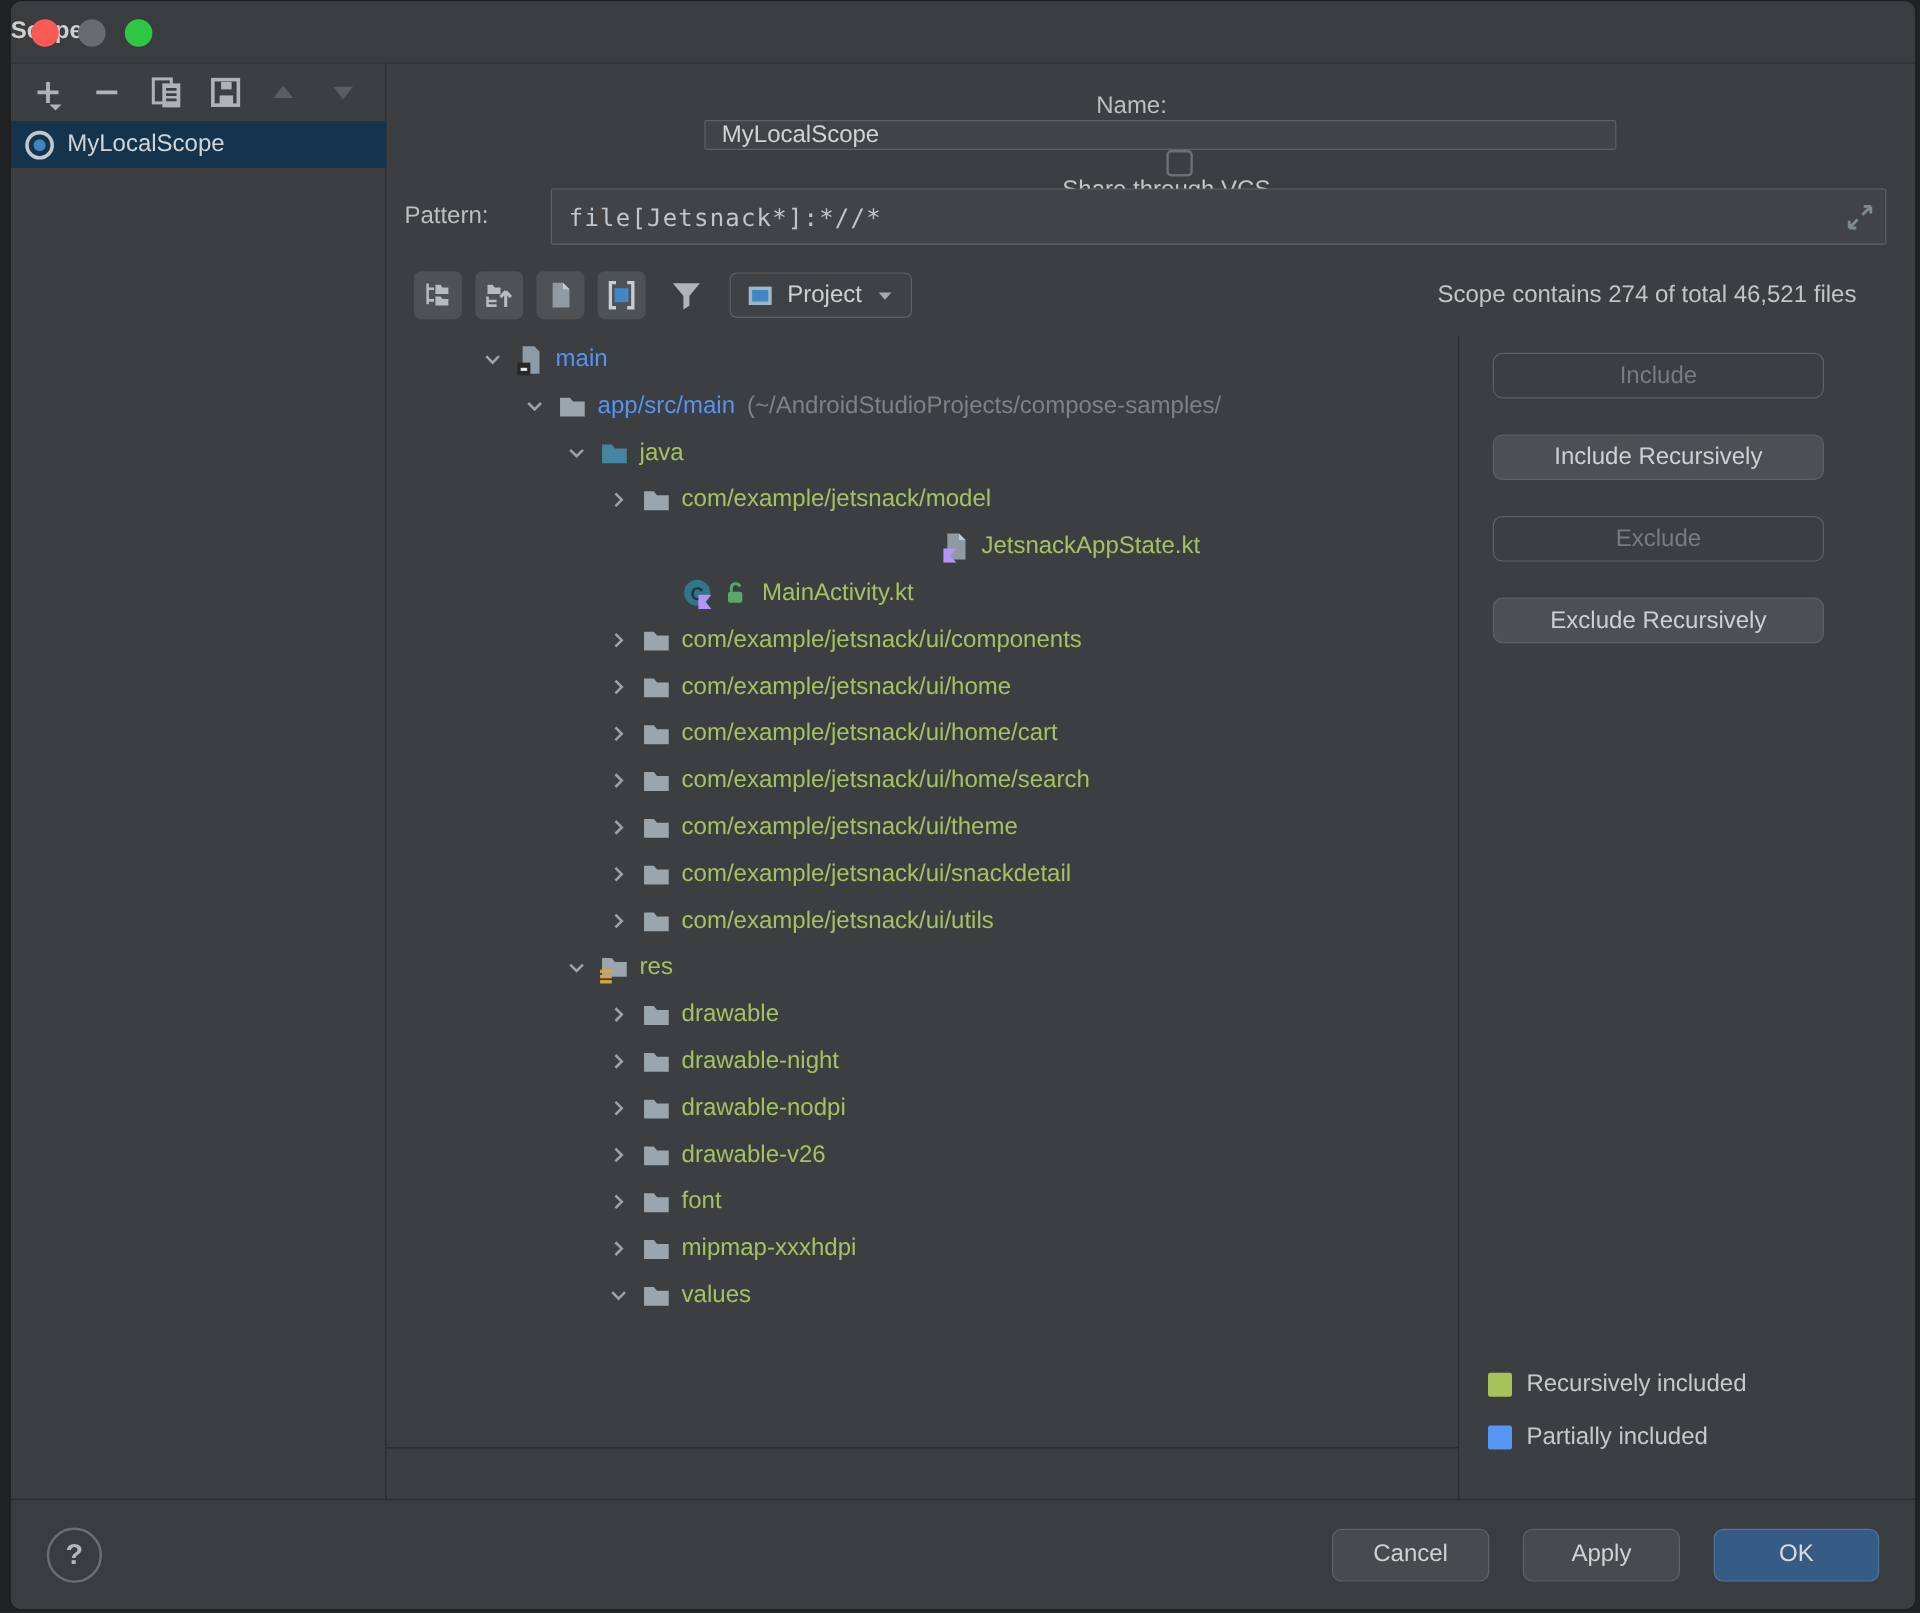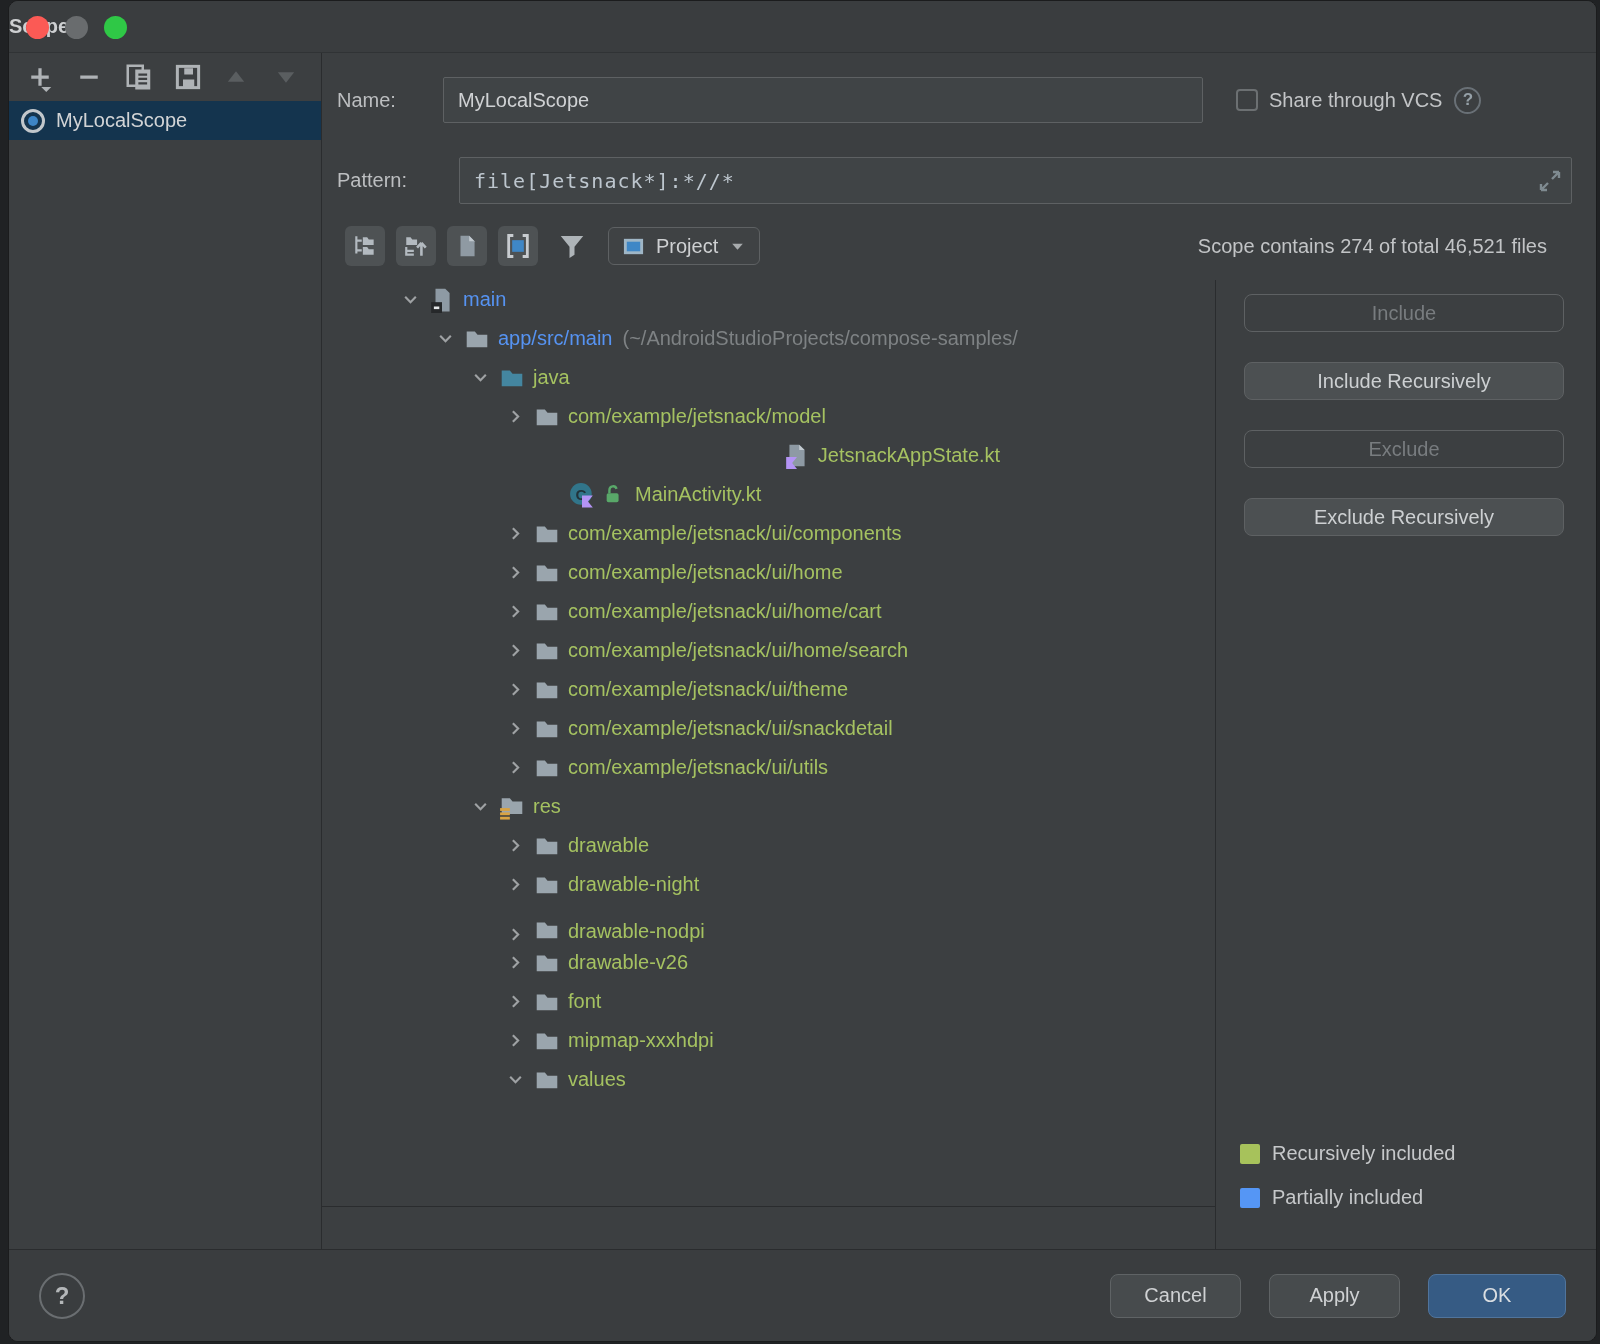--- a/index.html
+++ b/index.html
@@ -43,21 +43,21 @@
   }
   .scope-bullet {
     width:24px; height:24px; border-radius:50%; border:3px solid #C2C7CB;
     display:flex; align-items:center; justify-content:center; flex-shrink:0;
   }
   .scope-bullet .dot { width:10px; height:10px; border-radius:50%; background:#3D85C6; }
 
   
   .main { flex:1; display:flex; flex-direction:column; min-width:0; }
   .form-row { display:flex; align-items:center; padding-left:15px; }
-  .row-name { margin-top:24px; height:46px; }
+  .row-name { margin-top:24px; height:46px;flex-direction:column; }
   .row-pattern { margin-top:34px; height:47px; margin-right:24px; }
   .f-label { font-size:20px; color:#BCBEC0; flex-shrink:0; }
   .lbl-name { width:106px; }
   .lbl-pattern { width:122px; }
   .field {
     height:100%; background:#404446; border:1px solid #5E6163; border-radius:2px;
     color:#D0D2D4; font-size:20px; padding:0 14px; outline:none;
   }
   .name-field { width:760px; font-family:"Liberation Sans",sans-serif; }
   .pattern-wrap { flex:1; height:100%; position:relative; }
@@ -97,21 +97,21 @@
   .trow { height:39px; display:flex; align-items:center; white-space:nowrap; font-size:20px; }
   .chev { width:38px; flex-shrink:0; display:flex; align-items:center; justify-content:center; }
   .ticon { width:26px; height:26px; flex-shrink:0; margin-right:8px; }
   .ticon2 { width:22px; height:22px; flex-shrink:0; margin-right:10px; }
   .tlabel.green { color:#A5C261; }
   .tlabel.blue  { color:#5693F2; }
   .tsuffix { color:#7E8284; margin-left:10px; }
 
   .right-col { flex:1; display:flex; flex-direction:column; padding:14px 0 0 28px; position:relative; min-width:0; }
   .act-btn {
-    width:320px; height:38px; margin-bottom:30px; border-radius:8px;
+    width:276px; height:38px; margin-bottom:30px; border-radius:8px;
     font-size:20px; font-family:"Liberation Sans",sans-serif;
     background:transparent; border:1px solid #5E6163; color:#787C7F;
   }
   .act-btn.enabled { background:#4C5052; color:#CDD0D2; }
   .legend { position:absolute; left:24px; bottom:40px; display:flex; flex-direction:column; gap:21px; }
   .legend-row { display:flex; align-items:center; gap:12px; font-size:20px; color:#C6C8CA; }
   .legend-swatch { width:20px; height:20px; border-radius:2px; flex-shrink:0; }
 
   
   .footer {
@@ -442,21 +442,21 @@
                 <span class="chev">
                   <svg viewBox="0 0 16 16" width="17" height="17">
                     <polyline points="5.5,3 10.5,8 5.5,13" fill="none" stroke="#9FA2A4" stroke-width="2"></polyline>
                   </svg>
                 </span>
                 <span class="ticon"><svg viewBox="0 0 24 24" width="26" height="26">
                     <path d="M2.5 5 h7.5 l2.5 3 h9 v11.5 h-19 z" fill="#9AA5AD"></path>
                   </svg></span>
                 <span class="tlabel green">drawable-night</span>
               </div>
-              <div class="trow" style="padding-left: 174px; align-items: flex-end;">
+              <div class="trow" style="padding-left: 174px;">
                 <span class="chev">
                   <svg viewBox="0 0 16 16" width="17" height="17">
                     <polyline points="5.5,3 10.5,8 5.5,13" fill="none" stroke="#9FA2A4" stroke-width="2"></polyline>
                   </svg>
                 </span>
                 <span class="ticon"><svg viewBox="0 0 24 24" width="26" height="26">
                     <path d="M2.5 5 h7.5 l2.5 3 h9 v11.5 h-19 z" fill="#9AA5AD"></path>
                   </svg></span>
                 <span class="tlabel green">drawable-nodpi</span>
               </div>

